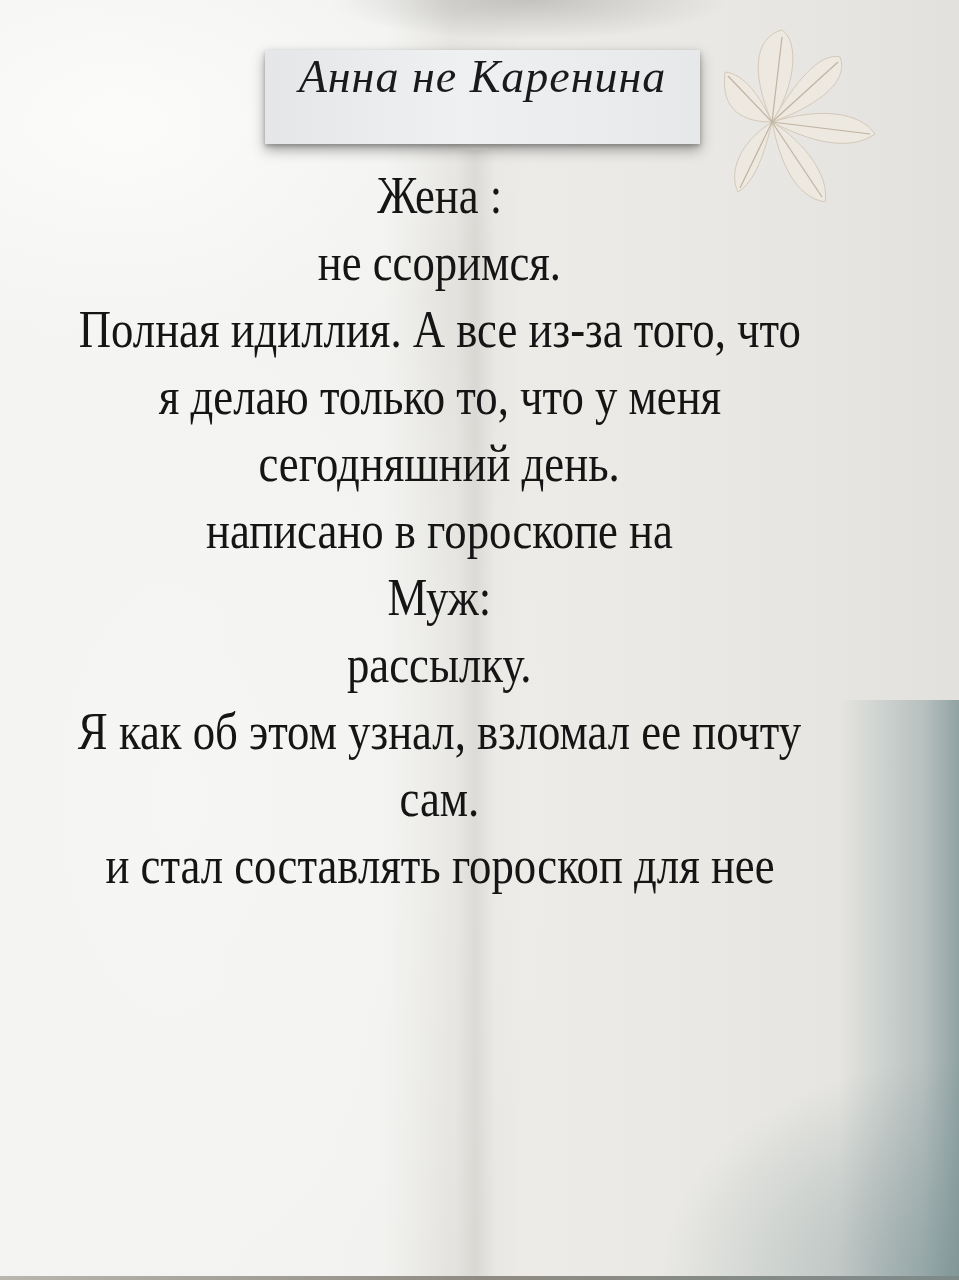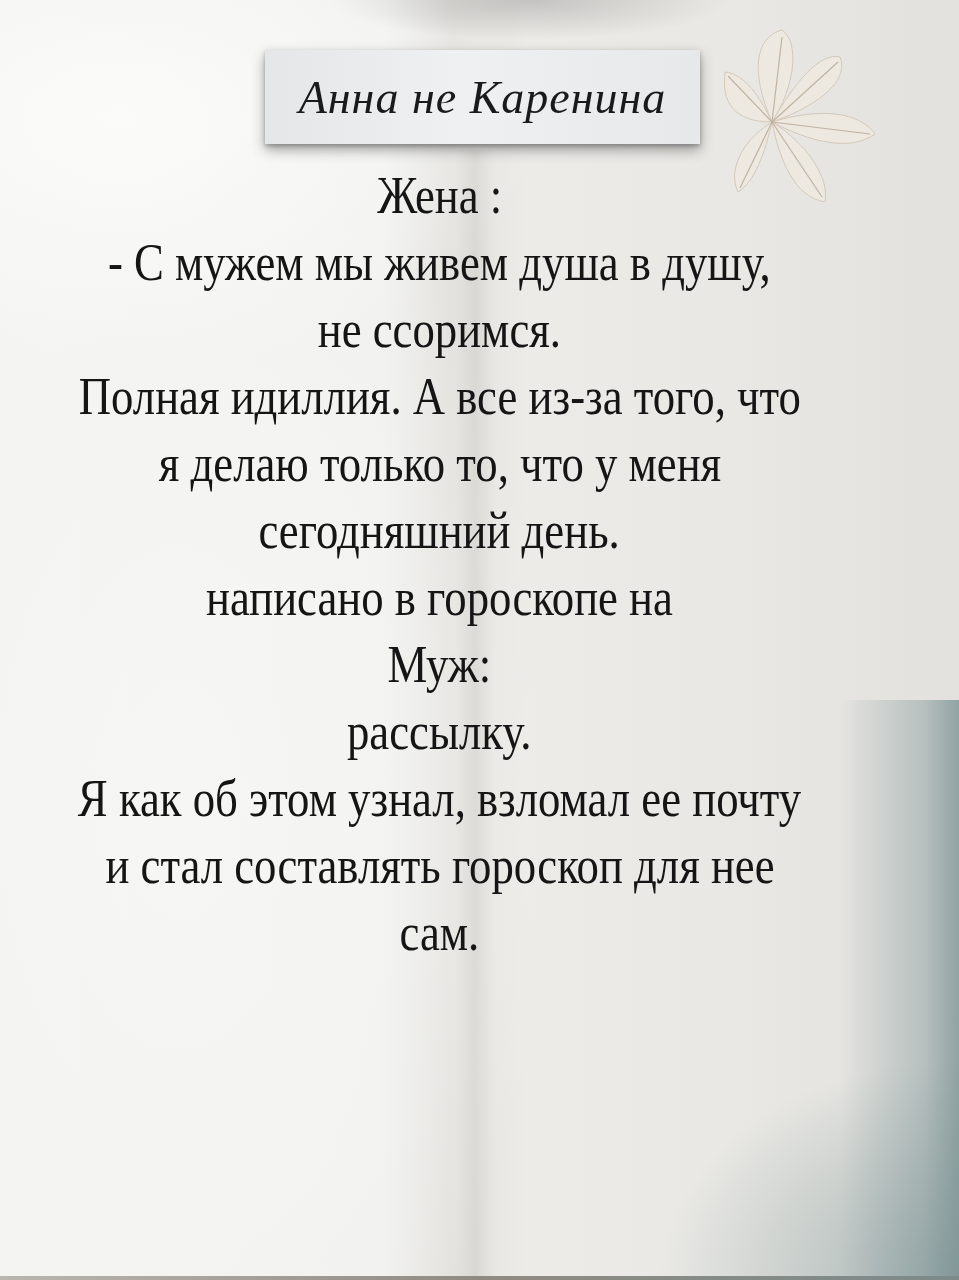--- a/index.html
+++ b/index.html
@@ -33,21 +33,21 @@
     background: linear-gradient(90deg, rgba(0,0,0,0) 0%, rgba(160,158,152,0.18) 50%, rgba(0,0,0,0) 100%);
   }
   .bottom-edge {
     position: absolute; left: 0; bottom: 0; width: 959px; height: 4px;
     background: linear-gradient(90deg, #b9b6ae, #8f8b82 50%, #7d8a8a);
   }
   .label-box {
     position: absolute; left: 265px; top: 50px; width: 435px; height: 94px;
     background: linear-gradient(90deg, #e4e6e8 0%, #eef0f1 45%, #e6e8ea 100%);
     box-shadow: 0 6px 12px rgba(60,60,60,0.45), 0 2px 4px rgba(0,0,0,0.25);
-    display: flex; align-items: center; justify-content: center;
+    display: flex; justify-content: center;
   }
   .label-text {
     font-family: "Liberation Serif", serif; font-style: italic;
     font-size: 46px; color: #1a1a1a; letter-spacing: 1px; white-space: nowrap;
   }
   .leaf {
     position: absolute; left: 700px; top: 12px; width: 190px; height: 190px; opacity: 0.85;
   }
   .text-block {
     position: absolute; left: 0; top: 162px; width: 879px;
@@ -87,24 +87,23 @@
       <path d="M72 110 L28 64"></path>
   </g>
 </svg>
 
 <div class="label-box">
   <span class="label-text">Анна не Каренина</span>
 </div>
 
 <div class="text-block">
   <div class="line"><span>Жена :</span></div>
-  <div class="line"><span>- С мужем мы живем душа в душу,</span></div>
   <div class="line"><span>не ссоримся.</span></div>
   <div class="line"><span>Полная идиллия. А все из-за того, что</span></div>
   <div class="line"><span>я делаю только то, что у меня</span></div>
   <div class="line"><span>сегодняшний день.</span></div>
   <div class="line"><span>написано в гороскопе на</span></div>
   <div class="line"><span>Муж:</span></div>
   <div class="line"><span>рассылку.</span></div>
   <div class="line"><span>Я как об этом узнал, взломал ее почту</span></div>
+  <div class="line"><span>сам.</span></div>
   <div class="line"><span>и стал составлять гороскоп для нее</span></div>
-  <div class="line"><span>сам.</span></div>
 </div>
 
 </body></html>

